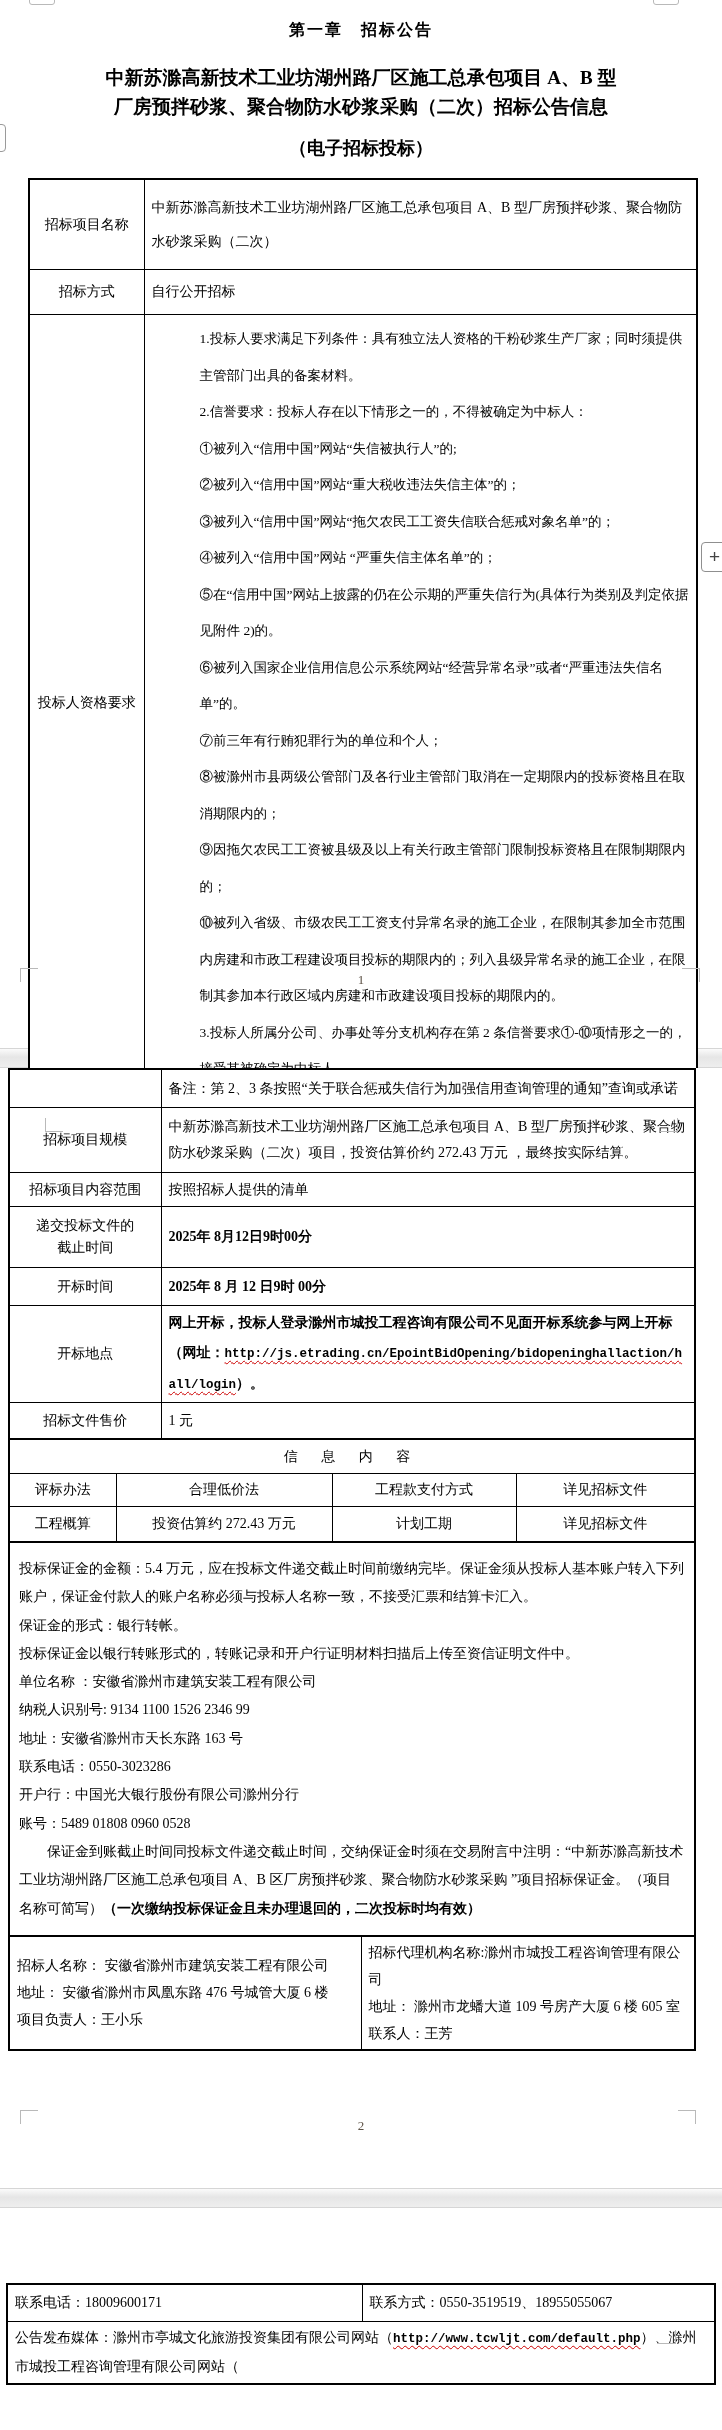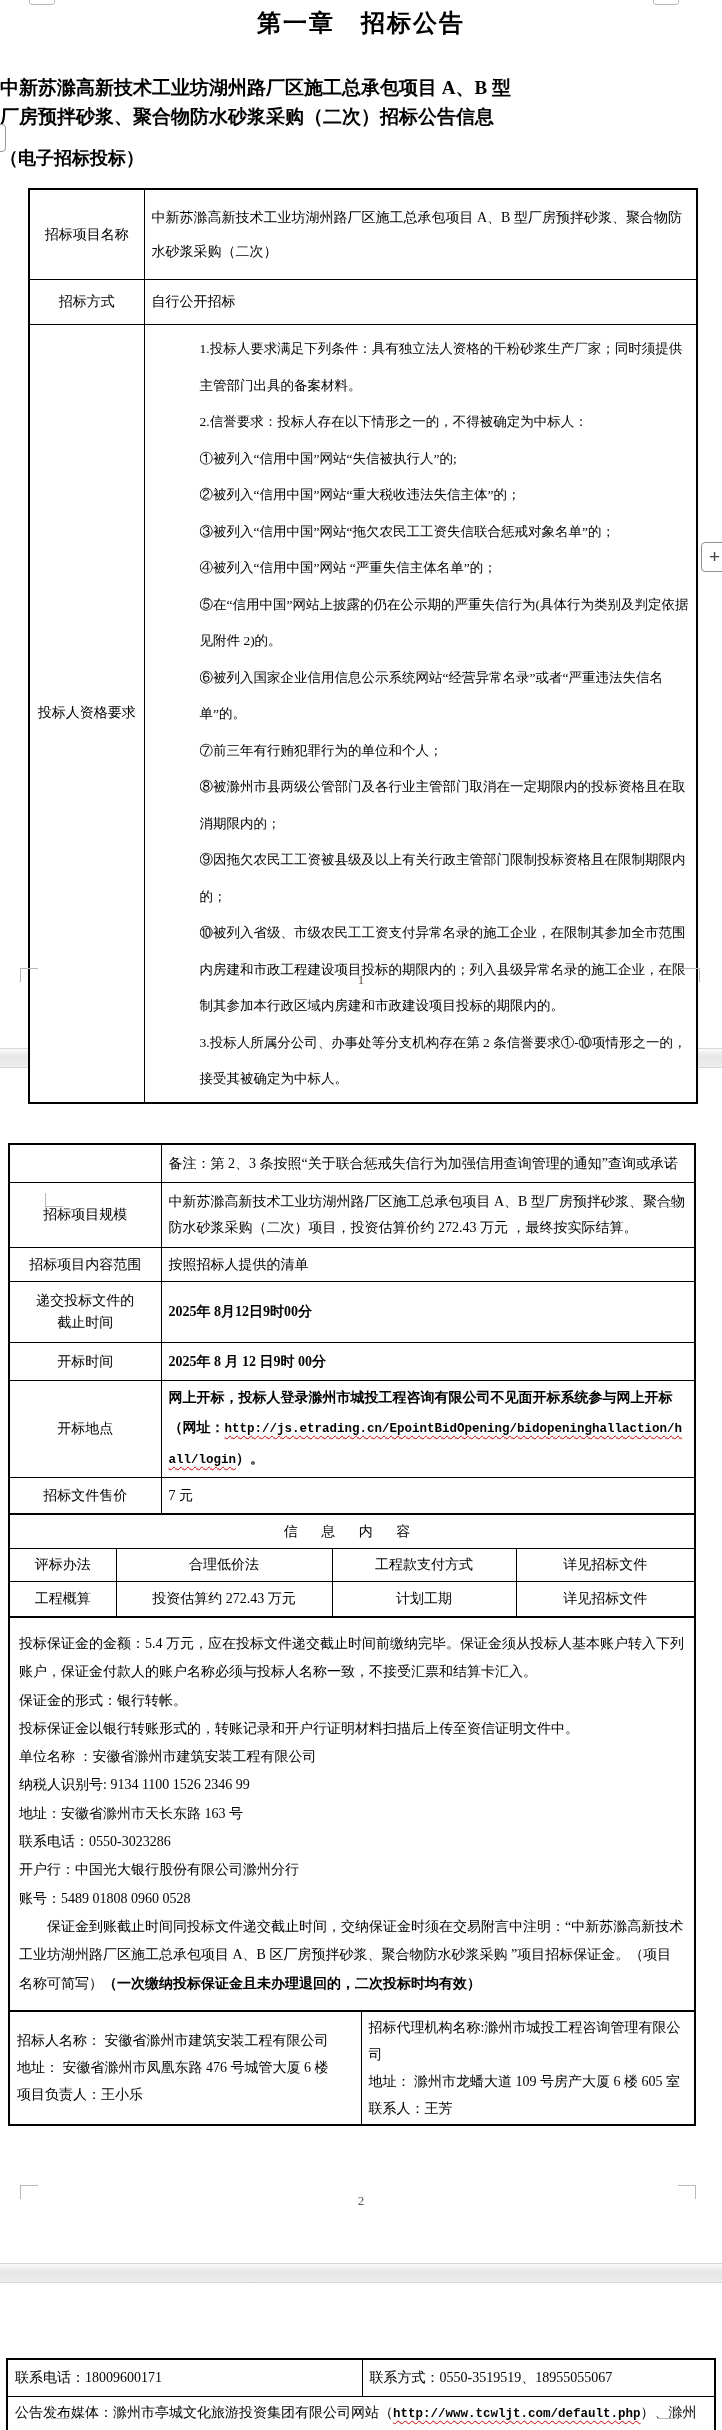--- a/index.html
+++ b/index.html
@@ -6,31 +6,31 @@
   .viewer{position:relative;width:722px;height:2430px;overflow:hidden;background:#fff;
           font-family:"Liberation Serif","DejaVu Serif",serif;color:#000;}
   .page{position:relative;width:722px;box-sizing:border-box;background:#fff;}
   .page1{height:1048px;}
   .page2{height:1120px;}
   .page3{height:222px;}
   .gap{height:20px;background:linear-gradient(#fbfbfb,#e6e6e6 45%,#eeeeee);
        border-top:1px solid #d6d6d6;border-bottom:1px solid #d6d6d6;box-sizing:border-box;}
 
   
-  .chapter{margin:0;padding-top:7px;text-align:center;font-size:24px;font-weight:bold;letter-spacing:2px;}
-  .subtitle{margin-top:34px;text-align:left;font-size:19px;font-weight:bold;line-height:29px;}
+  .chapter{margin:0;padding-top:20px;text-align:center;font-size:16px;font-weight:bold;letter-spacing:2px;}
+  .subtitle{margin-top:22px;text-align:center;font-size:19px;font-weight:bold;line-height:29px;}
   .subtitle .sub3{margin-top:13px;font-size:18px;}
 
   
   table.doc{border-collapse:collapse;table-layout:fixed;background:#fff;}
   table.doc td{border:1px solid #000;padding:2px 7px;font-size:14px;vertical-align:middle;
                word-break:break-all;overflow:hidden;}
   table.t1{margin-left:28px;width:670px;border:2px solid #000;margin-top:15px;}
   table.t2{margin-left:8px;width:688px;border:2px solid #000;}
-  table.t2a{margin-top:75px;}
+  table.t2a{}
   table.stack{margin-top:-2px;}
   table.t3{margin-left:6px;width:710px;border:2px solid #000;margin-top:75px;}
   td.lbl{text-align:center;line-height:22px;}
   td.val{text-align:left;}
   .lh36{line-height:34px;}
   .quali{padding:6px 7px 4px 7px !important;font-size:13.5px !important;}
   .quali div{line-height:36.5px;margin-left:48px;}
   .lh26{line-height:26px;}
   .lh30{line-height:30px;}
   .b{font-weight:bold;}
@@ -154,21 +154,21 @@
         <td class="val lh26 b">2025年 8 月 12 日9时 00分</td>
       </tr>
       <tr>
         <td class="lbl" style="height:92px">开标地点</td>
         <td class="val lh30 b">
           <span>网上开标，投标人登录滁州市城投工程咨询有限公司不见面开标系统参与网上开标（网址：</span><span class="url wavy urlbold">http://js.etrading.cn/EpointBidOpening/bidopeninghallaction/hall/login</span><span>）。</span>
         </td>
       </tr>
       <tr>
         <td class="lbl" style="height:31px">招标文件售价</td>
-        <td class="val lh26">7 元</td>
+        <td class="val lh26">1 元</td>
       </tr>
     </tbody>
       </table>
 
     <table class="doc t2 stack">
       <colgroup>
           <col style="width:107px">
           <col style="width:216px">
           <col style="width:184px">
           <col>

